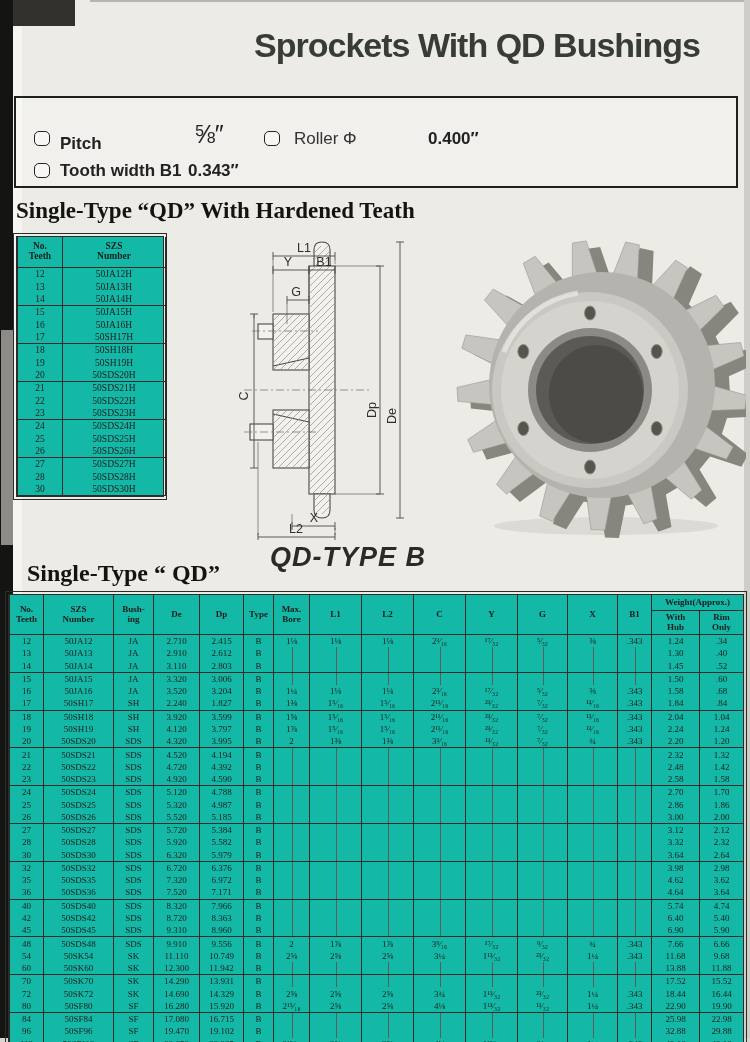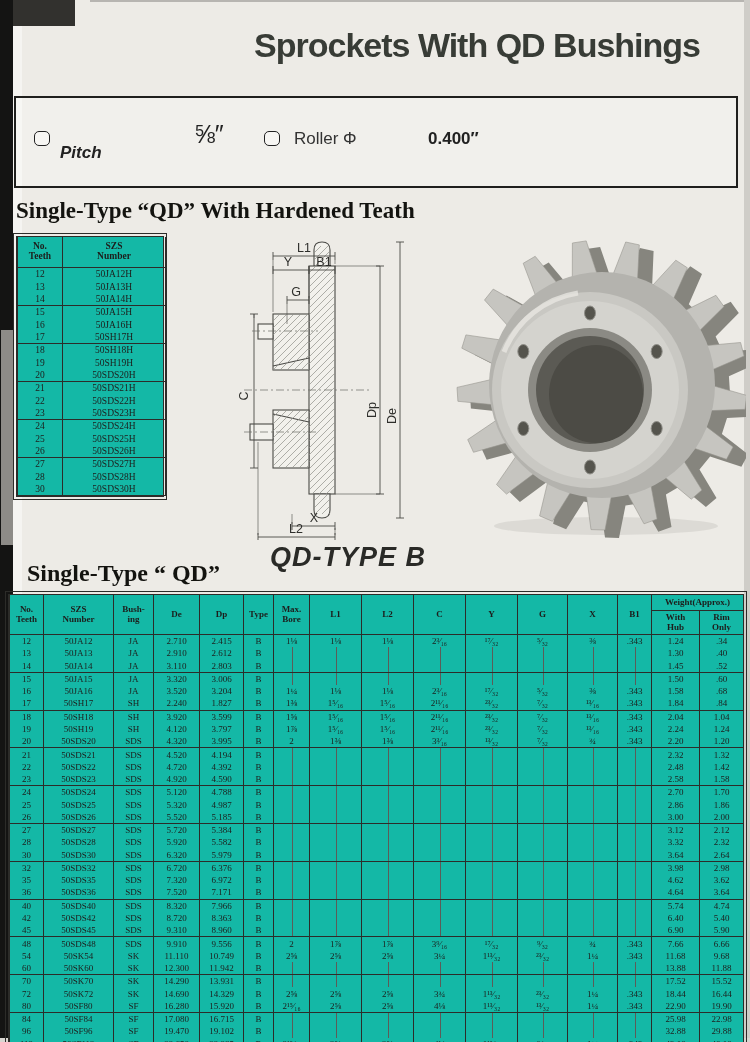--- a/index.html
+++ b/index.html
@@ -73,25 +73,30 @@
   <div class="corner-artifact"></div>
   <div class="top-line"></div>
   <div class="edge-right"></div>
   <div class="edge-bottom"></div>
 
   <div class="title">Sprockets With QD Bushings</div>
 
   <div class="specbox">
     <div class="spec-row" style="top:28px;">
       <span class="bullet abs" style="left:18px;top:5px;"></span>
-      <span class="spec-label abs" style="left:44px;top:17px;font-style:italic;">Pitch</span>
+      <span class="spec-label abs" style="left:44px;top:8px;">Pitch</span>
       <span class="spec-val frac abs" style="left:178px;top:-6px;">⅝″</span>
       <span class="bullet abs" style="left:248px;top:5px;"></span>
       <span class="spec-label normal abs" style="left:278px;top:3px;">Roller Φ</span>
       <span class="spec-val abs" style="left:412px;top:3px;text-align:center;">0.400″</span>
+    </div>
+    <div class="spec-row" style="top:60px;">
+      <span class="bullet abs" style="left:18px;top:5px;"></span>
+      <span class="spec-label abs" style="left:44px;top:3px;">Tooth width B1</span>
+      <span class="spec-val abs" style="left:172px;top:3px;">0.343″</span>
     </div>
   </div>
 
   <div class="h-serif heading1">Single-Type “QD” With Hardened Teath</div>
 
   <div class="tframe small-table">
     <table>
       <thead>
         <tr>
           <th style="width:44px;">No.

